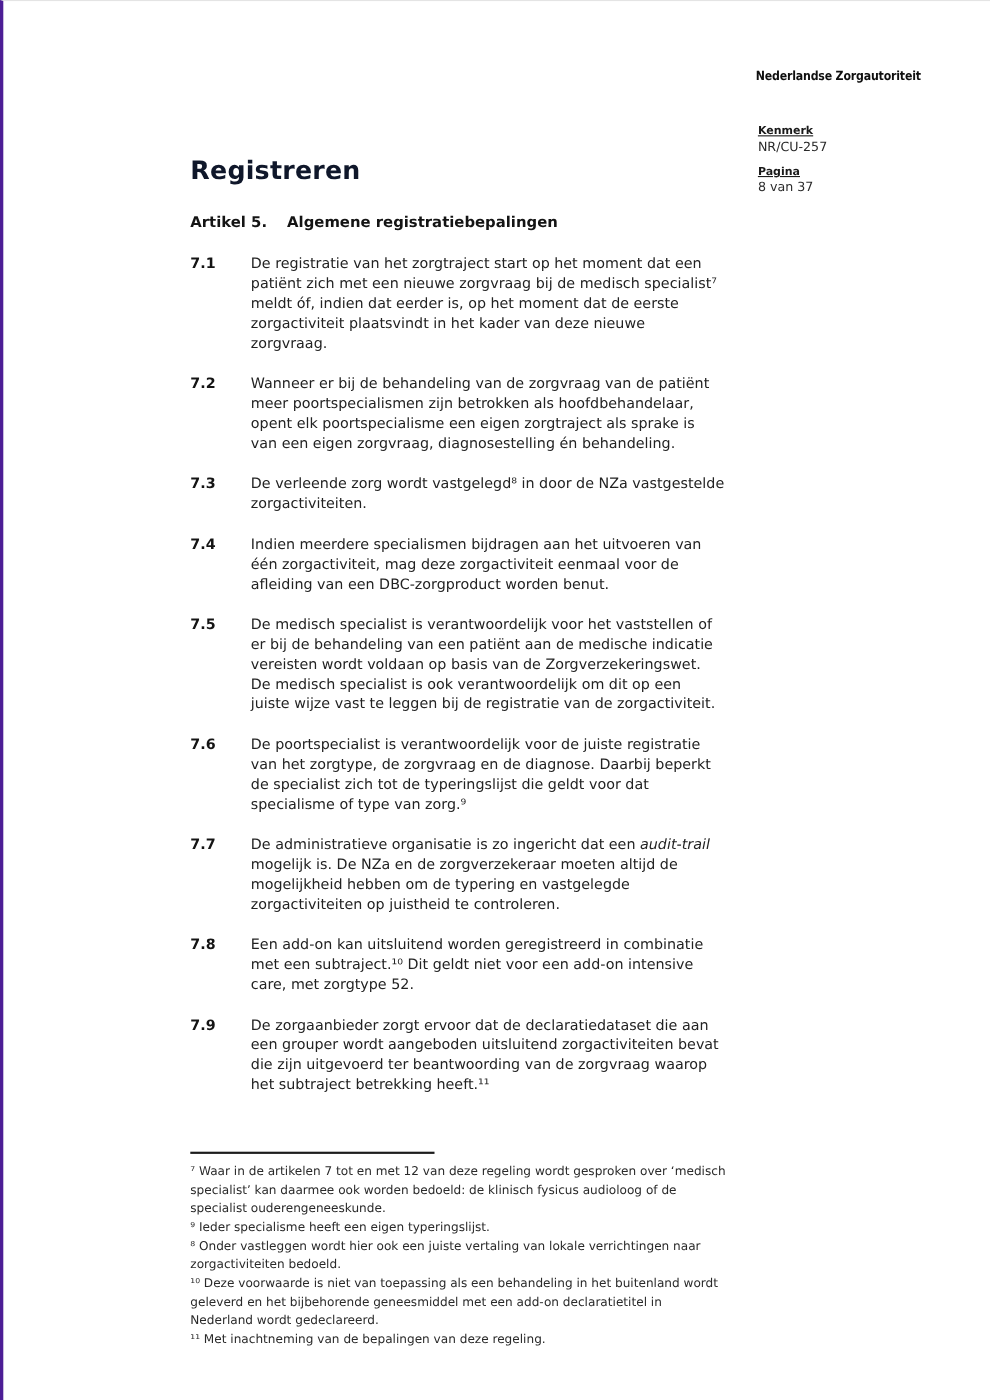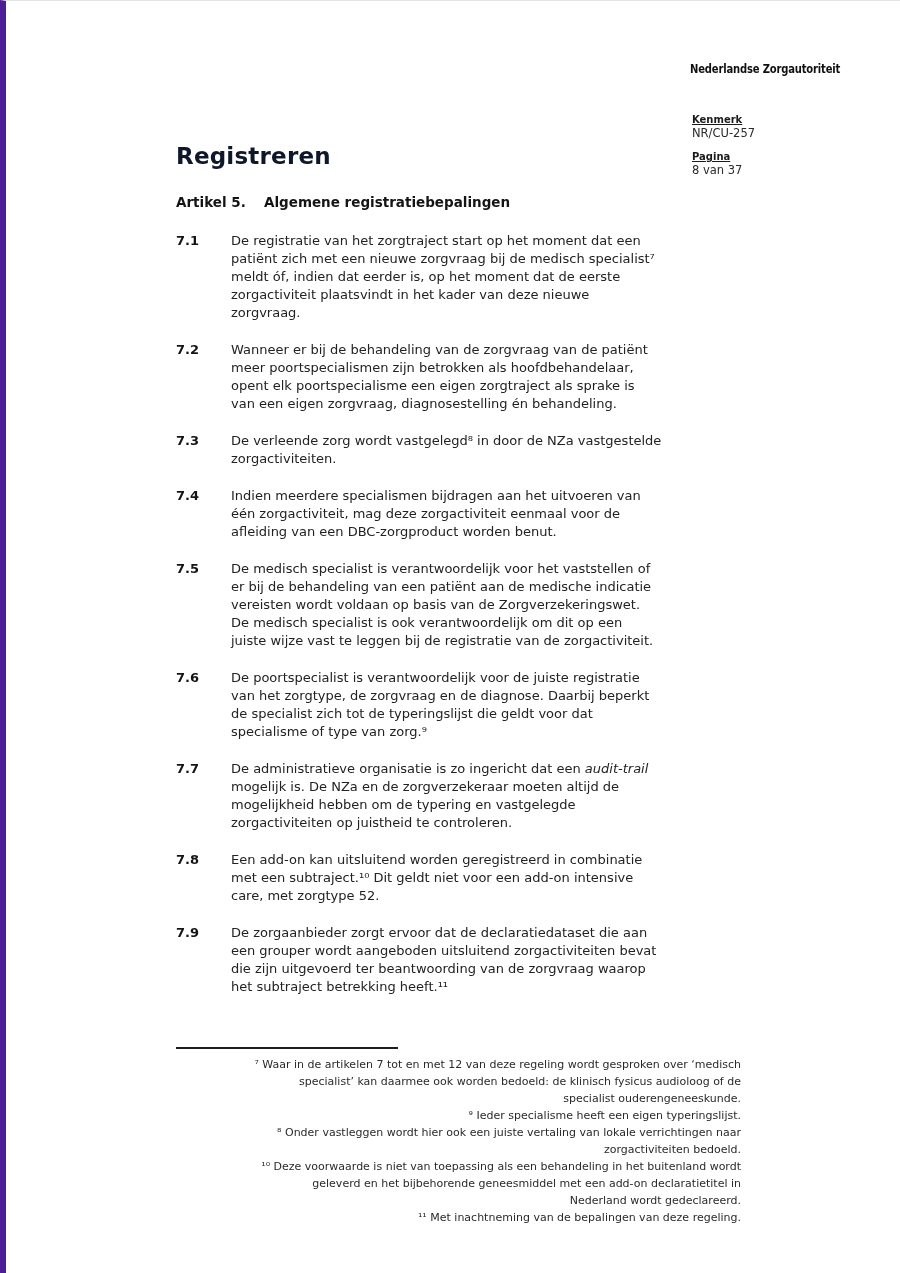--- a/index.html
+++ b/index.html
@@ -1,21 +1,21 @@
 <!DOCTYPE html>
 <html><head>
 <meta charset="utf-8">
 <style>
   html,body{margin:0;padding:0;background:#ffffff;}
   .page{
     position:relative;
     width:900px;height:1273px;
     background:#ffffff;
     box-sizing:border-box;
-    border-left:6px solid #4c1d95;
+    border-left:3px solid #4c1d95;
     border-top:1px solid #e4e4e4;
     font-family:"DejaVu Sans","Liberation Sans",sans-serif;
     color:#1f1f1f;
     overflow:hidden;
   }
   .brand{
     position:absolute;left:684px;top:61px;
     font-size:11.5px;font-weight:bold;color:#101010;
     letter-spacing:-0.2px;white-space:nowrap;
     transform:scaleX(0.87);transform-origin:left center;
@@ -28,21 +28,21 @@
     margin:0 0 24px 0;
     font-size:23px;line-height:28px;font-weight:bold;
     color:#0f172a;letter-spacing:0.2px;
   }
   .article-heading{font-size:13.5px;font-weight:bold;line-height:17px;margin:0 0 21px 0;color:#141414;}
   .article-number{display:inline-block;width:88px;}
   .para{display:flex;margin-bottom:19px;font-size:13px;line-height:18px;}
   .para-num{width:55px;flex-shrink:0;font-weight:bold;color:#141414;}
   .para-body{white-space:pre-line;width:512px;color:#222222;}
   .para-body em{font-style:italic;}
-  .footnotes{position:absolute;left:170px;top:1046px;width:565px;text-align:right;}
+  .footnotes{position:absolute;left:170px;top:1046px;width:565px;}
   .fn-rule{width:222px;border-top:2px solid #1c1c1c;margin:0 0 7px 0;}
   .footnote{white-space:pre-line;font-size:11px;line-height:17px;margin:0;color:#2a2a2a;}
 </style>
 </head>
 <body>
 
 <div class="page">
 
   <div class="brand">Nederlandse Zorgautoriteit</div>
 

